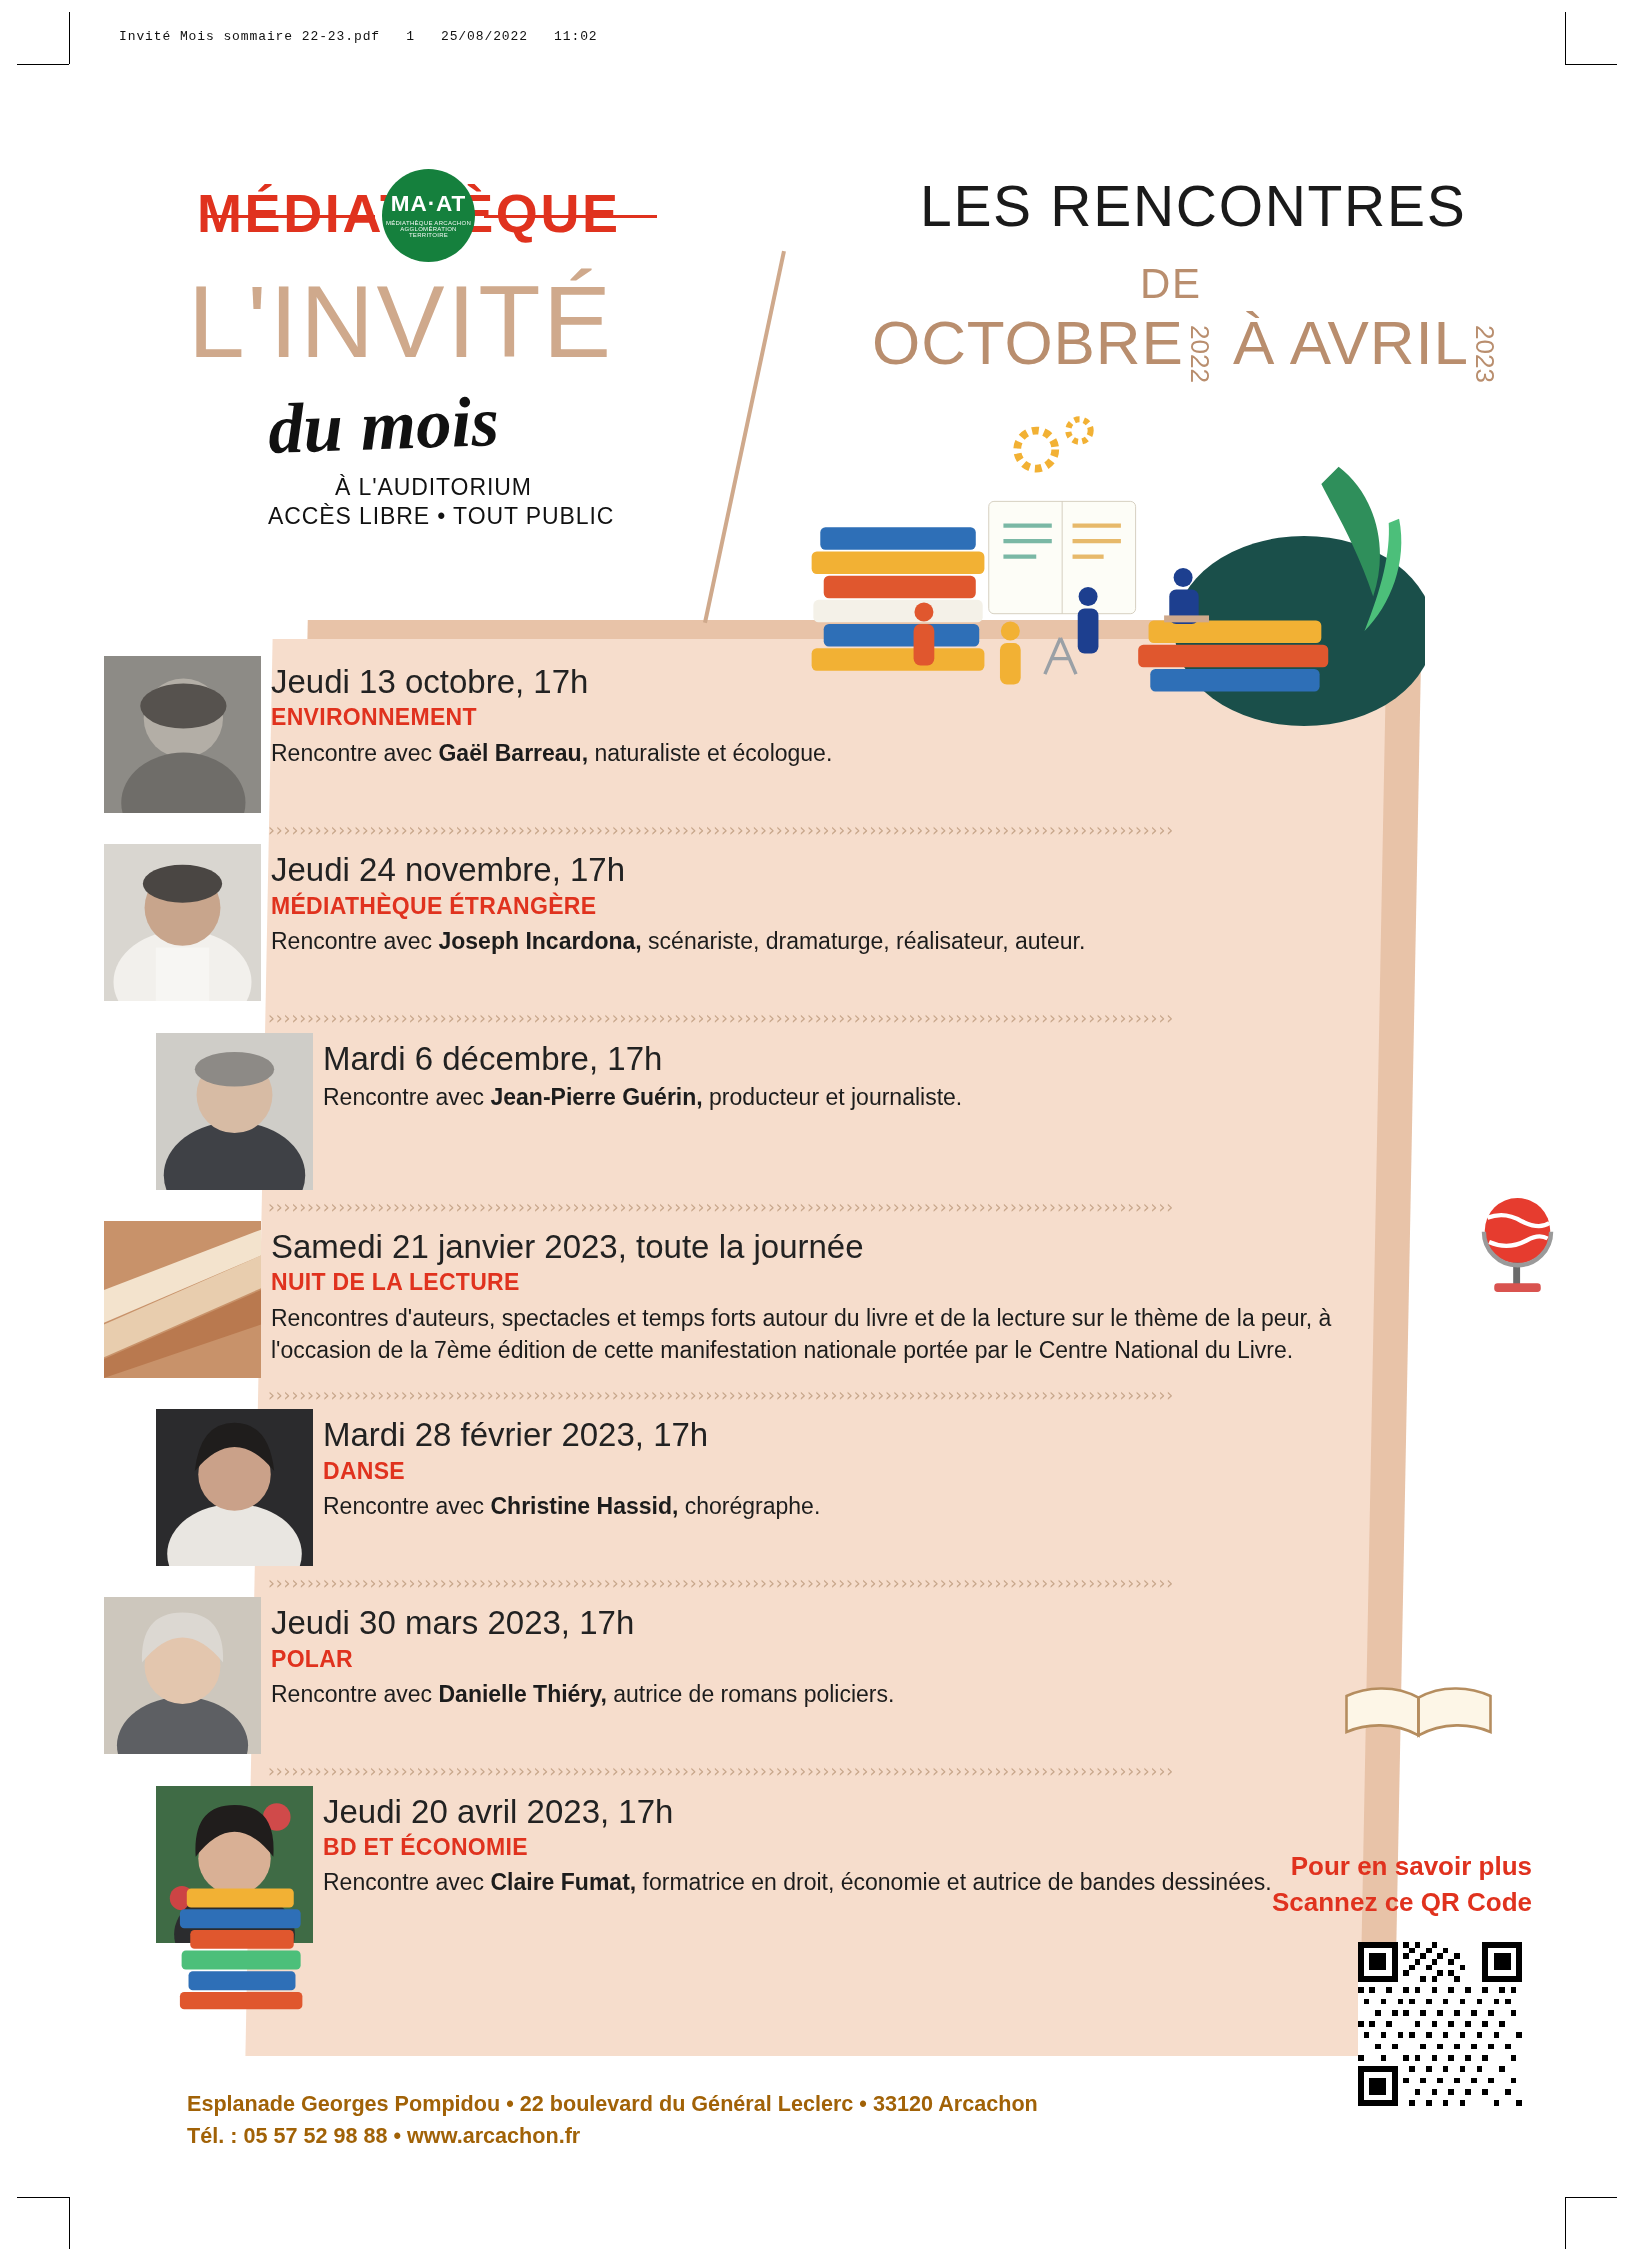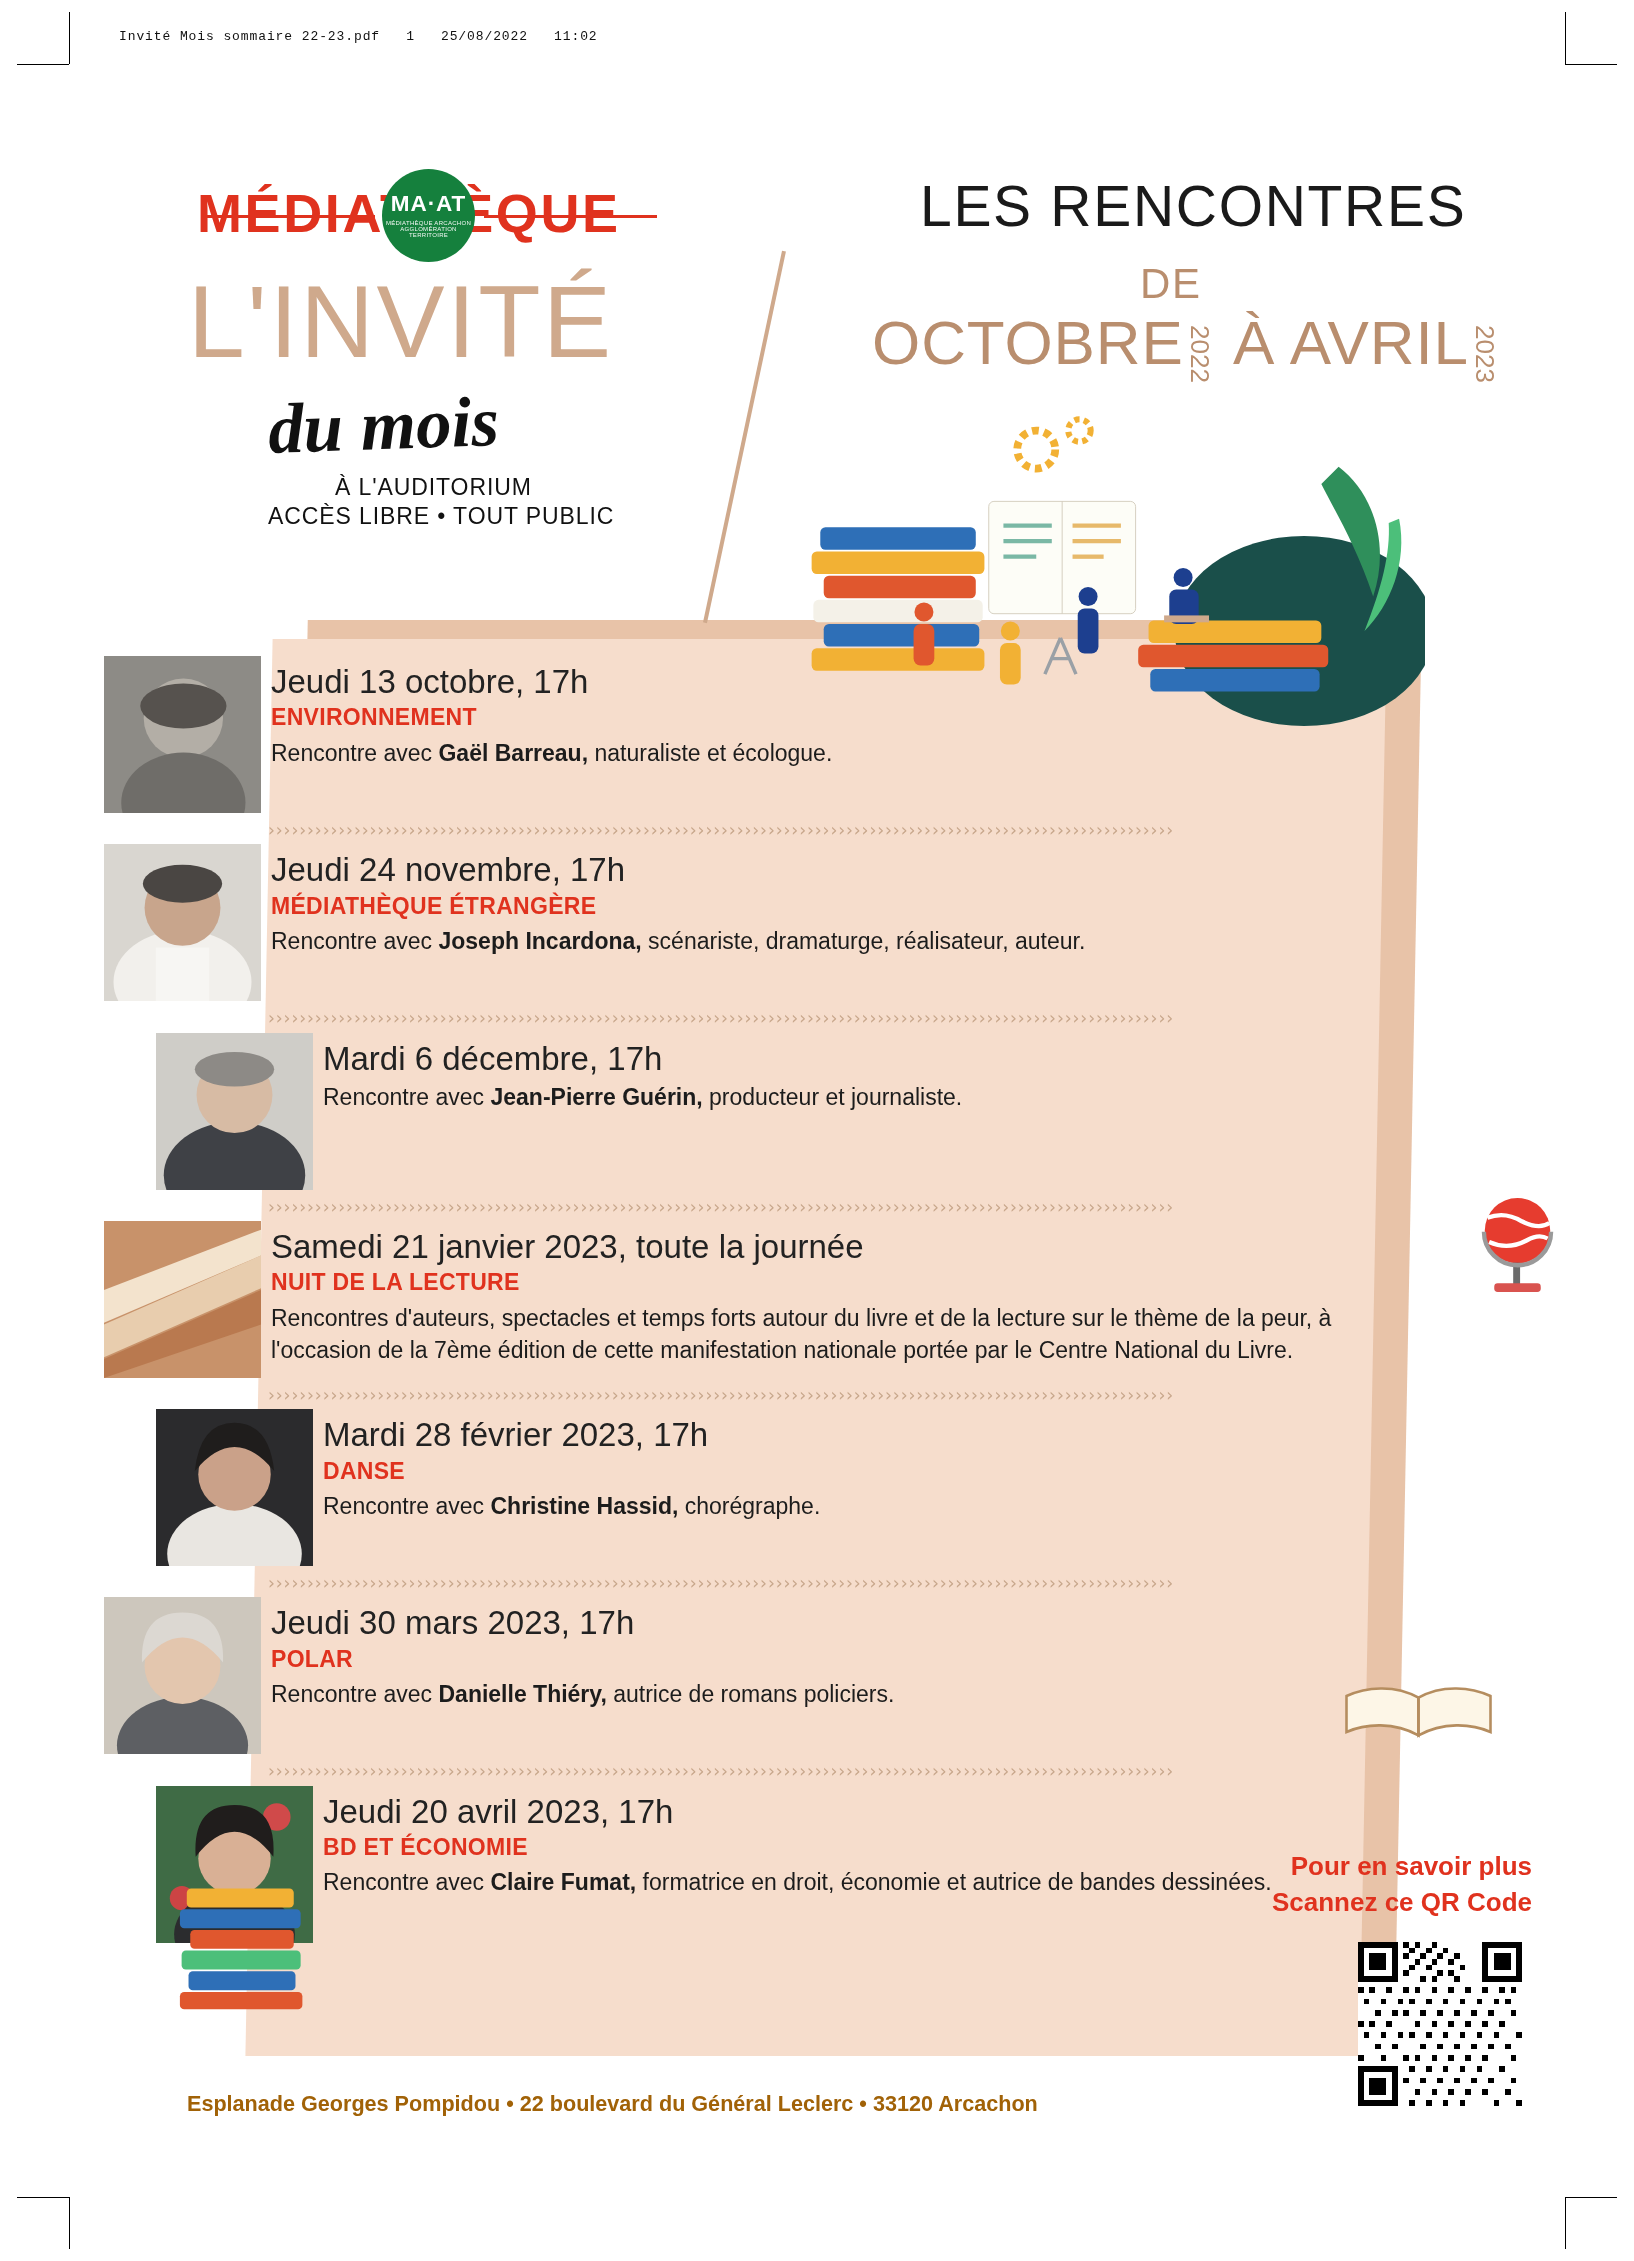--- a/index.html
+++ b/index.html
@@ -672,16 +672,17 @@
         <rect x="12" y="28" width="1" height="1"></rect>
         <rect x="15" y="28" width="1" height="1"></rect>
       <rect x="18" y="28" width="1" height="1"></rect>
         <rect x="24" y="28" width="1" height="1"></rect>
         <rect x="28" y="28" width="1" height="1"></rect>
     </g>
   </svg>
 
   <div class="footer">
     <div>Esplanade Georges Pompidou • 22 boulevard du Général Leclerc • 33120 Arcachon</div>
+    <div>Tél. : 05 57 52 98 88 • www.arcachon.fr</div>
   </div>
 
 </div>
 
 
 </body></html>

